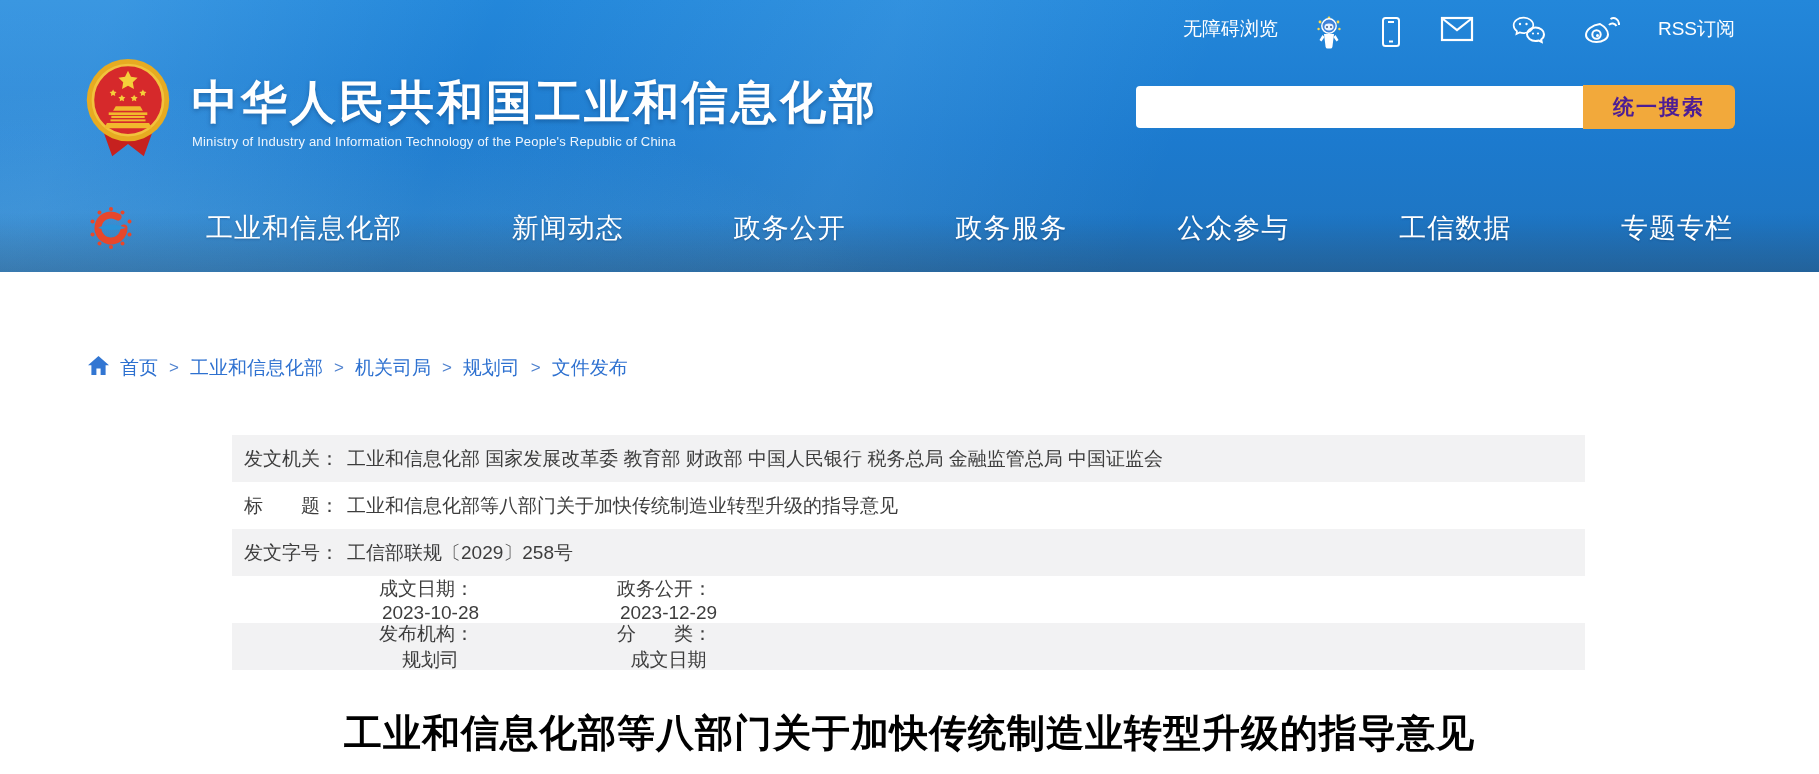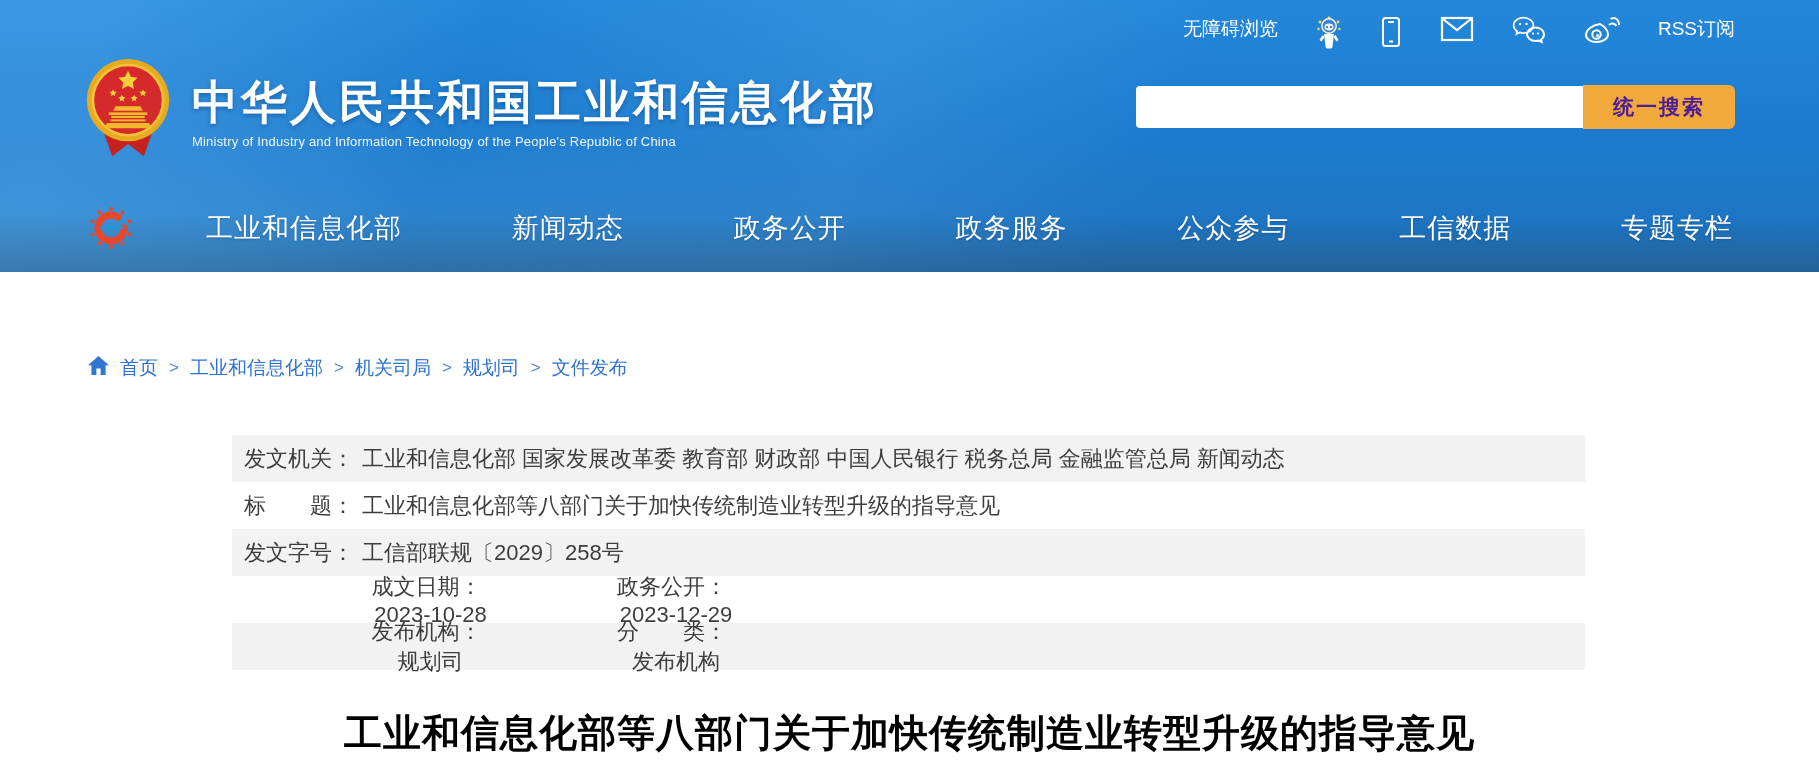--- a/index.html
+++ b/index.html
@@ -70,21 +70,21 @@
   .breadcrumb {
     position:absolute; left:88px; top:323px; display:flex; align-items:center;
     gap:11px; font-size:19px; color:#2e71d0;margin-top:32px;
   }
   .breadcrumb a { color:#2e71d0; text-decoration:none; cursor:pointer; white-space:nowrap; }
   .crumb-sep { color:#4f82cf; font-size:17px; }
 
   
   .doc-meta {
     position:absolute; left:232px; top:435px; width:1353px;
-    font-size:22px; color:#3d3d3d;
+    font-size:19px; color:#3d3d3d;
   }
   .meta-row { height:47px; display:flex; align-items:center; padding-left:12px; }
   .meta-row.gray { background:#f2f2f3; }
   .meta-label { white-space:pre; margin-right:8px; }
   .meta-pair { display:flex; align-items:center;flex-direction:column; }
   .meta-pair.first { width:373px; flex:0 0 auto; }
 
   
   .article-title {
     position:absolute; top:708px; left:0; width:1819px; text-align:center;
@@ -236,21 +236,21 @@
     <a>机关司局</a>
     <span class="crumb-sep">&gt;</span>
     <a>规划司</a>
     <span class="crumb-sep">&gt;</span>
     <a>文件发布</a>
   </div>
 
   <section class="doc-meta">
     <div class="meta-row gray">
       <span class="meta-label">发文机关：</span>
-      <span class="meta-value">工业和信息化部 国家发展改革委 教育部 财政部 中国人民银行 税务总局 金融监管总局 新闻动态</span>
+      <span class="meta-value">工业和信息化部 国家发展改革委 教育部 财政部 中国人民银行 税务总局 金融监管总局 中国证监会</span>
     </div>
     <div class="meta-row">
       <span class="meta-label">标　　题：</span>
       <span class="meta-value">工业和信息化部等八部门关于加快传统制造业转型升级的指导意见</span>
     </div>
     <div class="meta-row gray">
       <span class="meta-label">发文字号：</span>
       <span class="meta-value">工信部联规〔2029〕258号</span>
     </div>
     <div class="meta-row">
@@ -263,20 +263,20 @@
         <span class="meta-value">2023-12-29</span>
       </span>
     </div>
     <div class="meta-row gray">
       <span class="meta-pair first">
         <span class="meta-label">发布机构：</span>
         <span class="meta-value">规划司</span>
       </span>
       <span class="meta-pair">
         <span class="meta-label">分　　类：</span>
-        <span class="meta-value">发布机构</span>
+        <span class="meta-value">成文日期</span>
       </span>
     </div>
   </section>
 
   <h1 class="article-title">工业和信息化部等八部门关于加快传统制造业转型升级的指导意见</h1>
 
 </div>
 
 </body></html>

